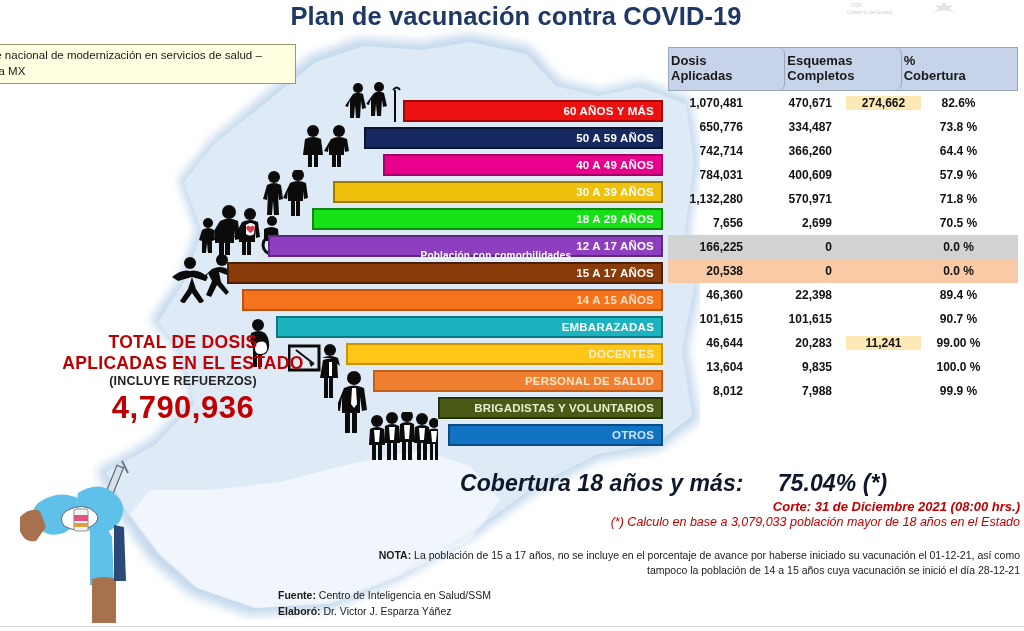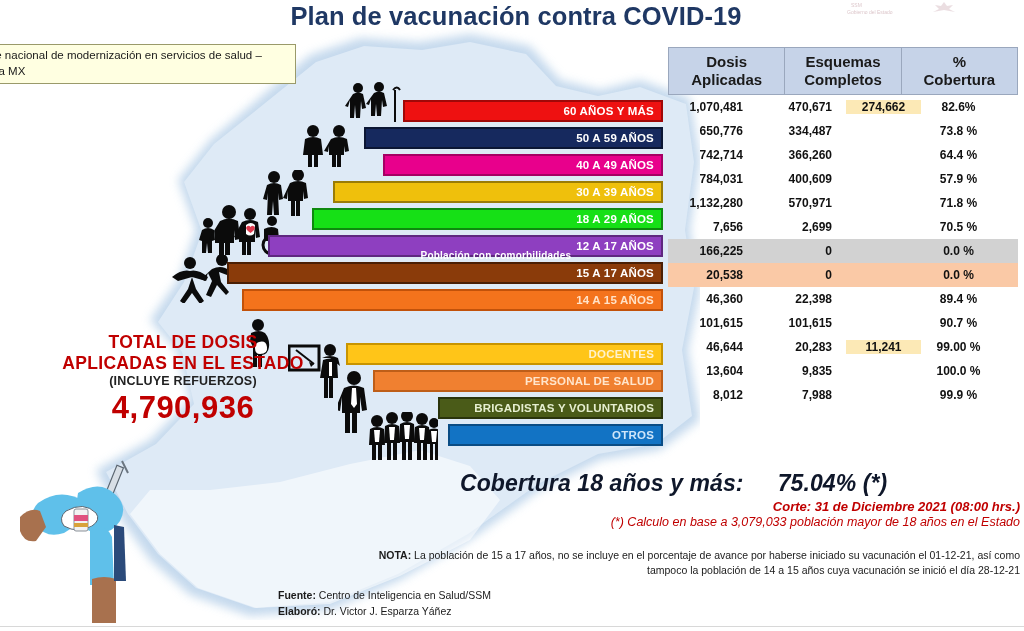--- a/index.html
+++ b/index.html
@@ -36,22 +36,22 @@
 
   
   .total{position:absolute;left:50px;top:332px;width:266px;text-align:center;}
   .total .l1{font-size:17.5px;font-weight:bold;color:#C00000;line-height:1.18;letter-spacing:.3px;}
   .total .l2{font-size:12.5px;font-weight:bold;color:#222;margin-top:1px;letter-spacing:.2px;}
   .total .num{font-size:31px;font-weight:bold;color:#C00000;margin-top:2px;letter-spacing:.5px;}
 
   
   .table{position:absolute;left:668px;top:47px;width:350px;}
   .thead{display:flex;background:#C6D3E8;border:1px solid #9aa7bd;box-sizing:border-box;}
-  .thead .th{flex:1;text-align:center;font-size:15px;font-weight:bold;color:#1a1a1a;
-    padding:5px 2px 6px 2px;line-height:1.18;border-right:1px solid #9aa7bd;box-sizing:border-box;}
+  .thead .th{flex:1;text-align:left;font-size:13px;font-weight:bold;color:#1a1a1a;
+    padding:5px 2px 6px 2px;line-height:1.18;border-right:1px solid #9aa7bd;box-sizing:border-box;border-radius:6px;}
   .thead .th:last-child{border-right:none;}
   .trow{display:flex;height:24px;align-items:center;}
   .trow .td{flex:1;text-align:right;font-size:12px;font-weight:bold;color:#111;
     padding-right:14px;box-sizing:border-box;white-space:nowrap;}
   .trow .td.c3{text-align:right;padding-right:0;}
   .trow .td.c4{text-align:center;padding-right:22px;}
   .hl-yellow{background:#FCE9B6;}
   .hl-gray{background:#D2D2D2;}
   .hl-peach{background:#FAC9A6;}
   .cellwrap{display:flex;height:100%;align-items:center;justify-content:center;}
@@ -282,20 +282,23 @@
       <div class="barrow" style="left: 268px; top: 235px; width: 395px; background: rgb(142, 63, 192); border: 2px solid rgb(94, 40, 128);">
         <span class="sub" style="color: rgb(255, 255, 255);">Población con comorbilidades</span>
         <span style="color: rgb(255, 255, 255);">12 A 17 AÑOS</span>
       </div>
       <div class="barrow" style="left: 227px; top: 262px; width: 436px; background: rgb(138, 59, 10); border: 2px solid rgb(74, 31, 5);">
         <span style="color: rgb(255, 255, 255);">15 A 17 AÑOS</span>
       </div>
       <div class="barrow" style="left: 242px; top: 289px; width: 421px; background: rgb(244, 115, 28); border: 2px solid rgb(194, 82, 10);">
         <span style="color: rgb(255, 226, 200);">14 A 15 AÑOS</span>
       </div>
+      <div class="barrow" style="left: 276px; top: 316px; width: 387px; background: rgb(27, 179, 191); border: 2px solid rgb(14, 120, 128);">
+        <span style="color: rgb(255, 255, 255);">EMBARAZADAS</span>
+      </div>
       <div class="barrow" style="left: 346px; top: 343px; width: 317px; background: rgb(255, 197, 24); border: 2px solid rgb(200, 148, 0);">
         <span style="color: rgb(255, 242, 204);">DOCENTES</span>
       </div>
       <div class="barrow" style="left: 373px; top: 370px; width: 290px; background: rgb(240, 128, 48); border: 2px solid rgb(190, 94, 24);">
         <span style="color: rgb(255, 229, 204);">PERSONAL DE SALUD</span>
       </div>
       <div class="barrow" style="left: 438px; top: 397px; width: 225px; background: rgb(74, 91, 24); border: 2px solid rgb(42, 52, 12);">
         <span style="color: rgb(230, 239, 208);">BRIGADISTAS Y VOLUNTARIOS</span>
       </div>
       <div class="barrow" style="left: 448px; top: 424px; width: 215px; background: rgb(18, 115, 196); border: 2px solid rgb(10, 76, 132);">

